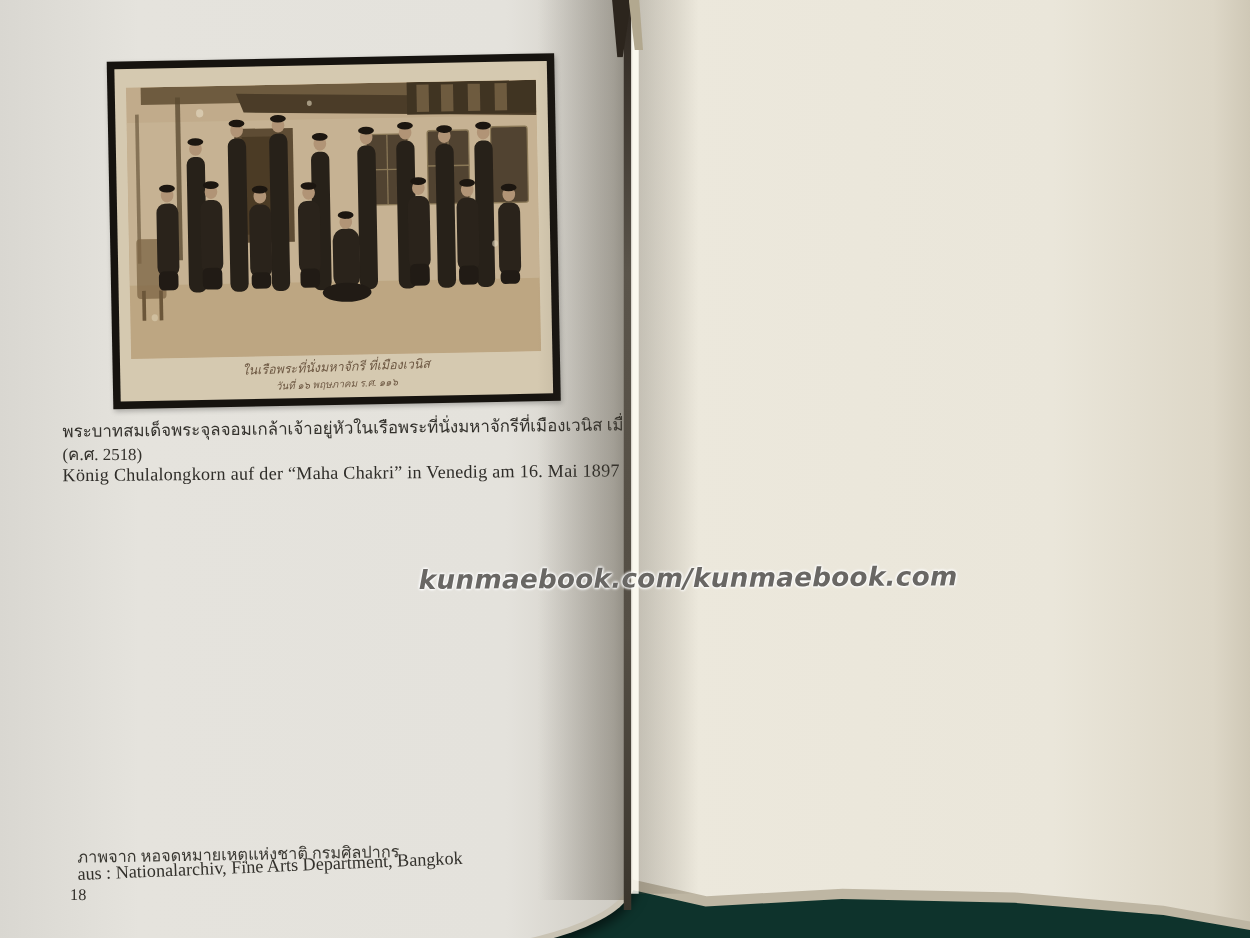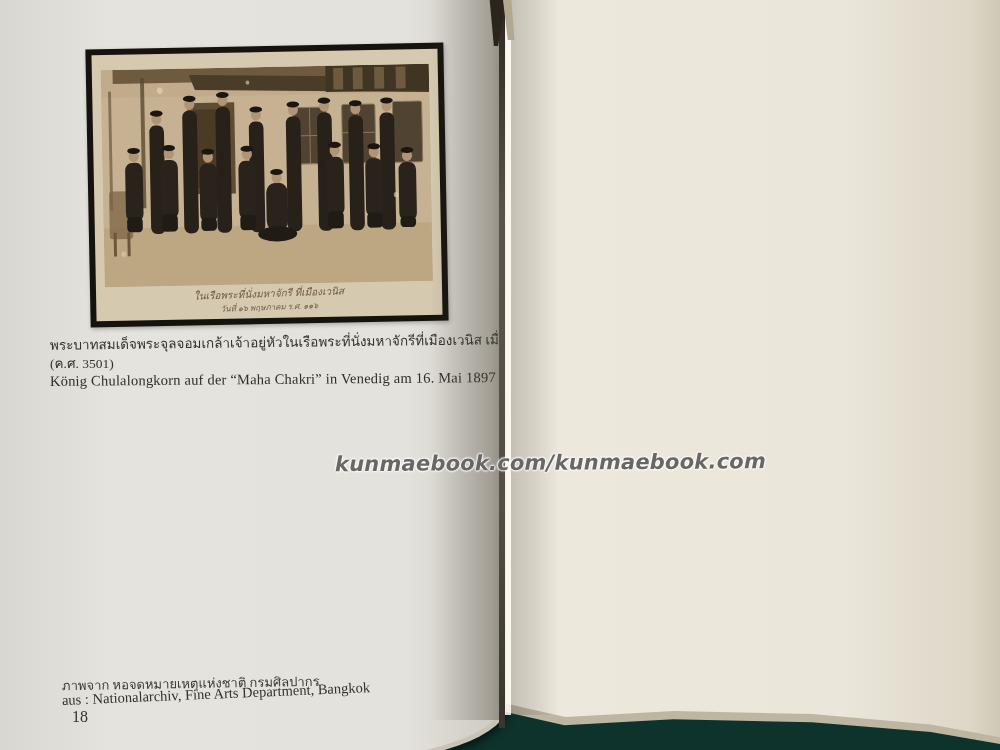--- a/index.html
+++ b/index.html
@@ -69,21 +69,21 @@
   
   .cap-th1 { position:absolute; left:50px; top:331px; width:448px; font-size:13.5px;
     color:#33312c; transform:rotate(-.7deg); white-space:nowrap; overflow:hidden; }
   .cap-th2 { position:absolute; left:50px; top:352px; font-size:13.5px; color:#33312c; }
   .cap-de  { position:absolute; left:50px; top:371px; font-size:14.5px; color:#2f2d29;
     letter-spacing:.2px; transform:rotate(-.5deg); }
   .credit-th { position:absolute; left:62px; top:673px; font-size:13px; color:#3a3832;
     transform:rotate(-1deg); }
   .credit-de { position:absolute; left:62px; top:692px; font-size:14.5px; color:#33312c;
     transform:rotate(-2.4deg); transform-origin:left center; }
-  .pageno { font-size:16px; color:#33312c; position:absolute;margin-left:16px; }
+  .pageno { font-size:13px; color:#33312c; position:absolute; }
   .pageno.left  { left:56px;  top:708px; }
 
   
   .watermark { position:absolute; left:335px; top:451px; width:340px; z-index:7;
     font-family:"DejaVu Sans","Liberation Sans",sans-serif;
     font-weight:bold; font-style:italic; font-size:21px; letter-spacing:.2px;
     color:rgba(72,70,66,.82); text-align:center; transform:rotate(-.4deg);
     text-shadow:0 1px 2px rgba(255,255,255,.85), 0 -1px 2px rgba(255,255,255,.85),
                 1px 0 2px rgba(255,255,255,.85), -1px 0 2px rgba(255,255,255,.85); }
 </style>
@@ -236,21 +236,21 @@
           </svg>
         </div>
         <div class="hand-caption">
           <div class="l1">ในเรือพระที่นั่งมหาจักรี ที่เมืองเวนิส</div>
           <div class="l2">วันที่ ๑๖ พฤษภาคม ร.ศ. ๑๑๖</div>
         </div>
       </div>
     </div>
 
     <div class="cap-th1">พระบาทสมเด็จพระจุลจอมเกล้าเจ้าอยู่หัวในเรือพระที่นั่งมหาจักรีที่เมืองเวนิส เมื่อวันที่ ๑๖ พฤษภาคม ร.ศ. ๑๑๖</div>
-    <div class="cap-th2">(ค.ศ. 3501)</div>
+    <div class="cap-th2">(ค.ศ. 2518)</div>
     <div class="cap-de">König Chulalongkorn auf der “Maha Chakri” in Venedig am 16. Mai 1897</div>
 
     <div class="credit-th">ภาพจาก   หอจดหมายเหตุแห่งชาติ กรมศิลปากร</div>
     <div class="credit-de">aus : Nationalarchiv, Fine Arts Department, Bangkok</div>
 
     <div class="pageno left">18</div>
   </div>
 
   <div class="page right-page">
     

